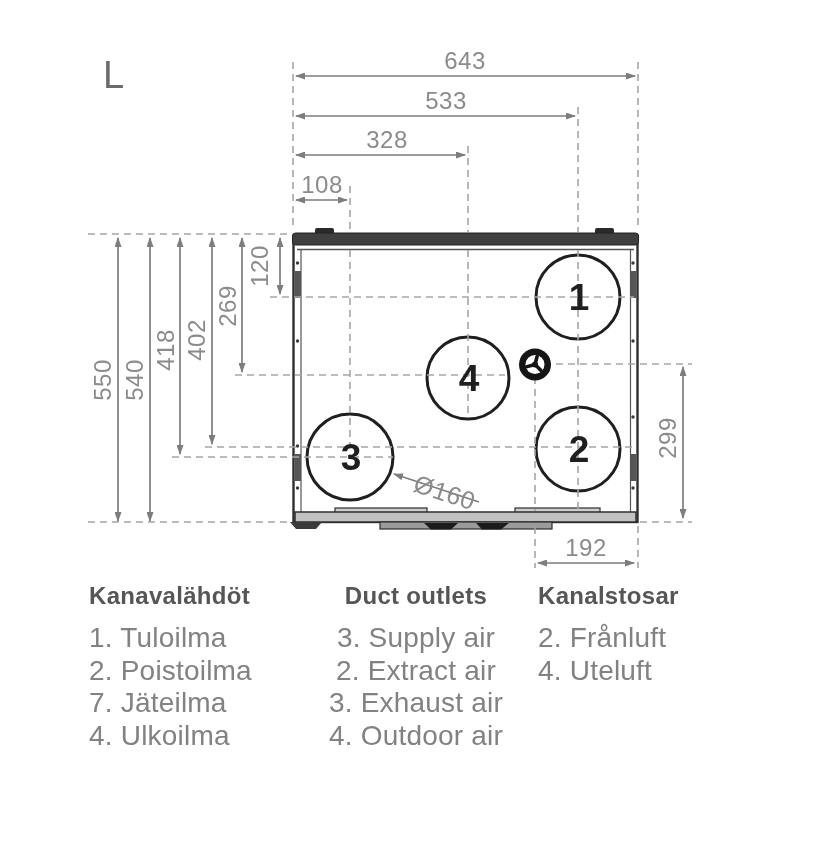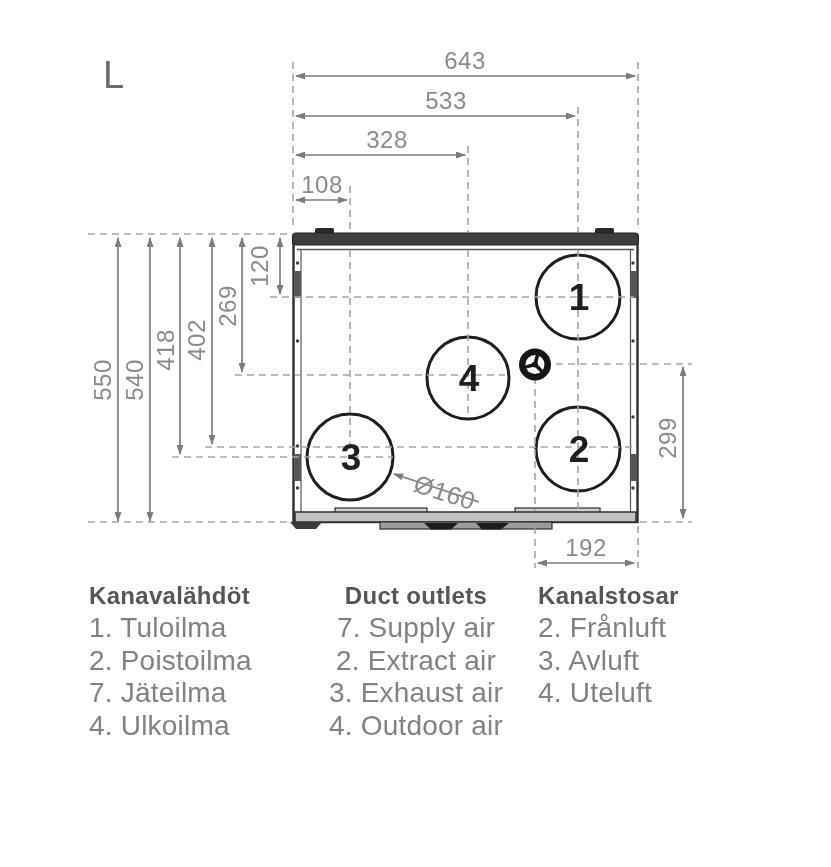--- a/index.html
+++ b/index.html
@@ -7,21 +7,21 @@
   .stage{position:absolute;left:0;top:0;width:831px;height:867px;background:#fff;overflow:hidden;}
   svg text{font-family:"Liberation Sans",sans-serif;}
   .dim-label{font-size:24px;fill:#8b8b8b;letter-spacing:0.5px;}
   .circle-num{font-size:37px;font-weight:700;fill:#1f1f1f;}
   .variant{font-size:38px;fill:#6b6b6b;}
   .legend{position:absolute;top:582px;left:0;width:831px;}
   .legend-col{position:absolute;top:0;}
   .legend-col.c0{left:89px;}
   .legend-col.c1{left:329px;text-align:center;}
   .legend-col.c2{left:538px;}
-  .legend-heading{font-size:24px;font-weight:700;color:#565656;letter-spacing:0.3px;margin-bottom:2px;line-height:28px;}
+  .legend-heading{font-size:24px;font-weight:700;color:#565656;letter-spacing:0.3px;margin-bottom:12px;line-height:28px;}
   .legend-item{font-size:28px;color:#828282;line-height:32.5px;letter-spacing:0.2px;}
 </style>
 </head>
 <body>
 
 <div class="stage">
 
   <svg width="831" height="578" viewBox="0 0 831 578">
     <defs>
       <marker id="arr" viewBox="0 0 10 7" markerWidth="10" markerHeight="7" refX="9" refY="3.5" orient="auto-start-reverse" markerUnits="userSpaceOnUse">
@@ -156,26 +156,25 @@
   <div class="legend">
     <div class="legend-col c0">
       <div class="legend-heading">Kanavalähdöt</div>
       <div class="legend-item">1. Tuloilma</div>
       <div class="legend-item">2. Poistoilma</div>
       <div class="legend-item">7. Jäteilma</div>
       <div class="legend-item">4. Ulkoilma</div>
     </div>
     <div class="legend-col c1">
       <div class="legend-heading">Duct outlets</div>
-      <div class="legend-item">7. Supply air</div>
+      <div class="legend-item">3. Supply air</div>
       <div class="legend-item">2. Extract air</div>
       <div class="legend-item">3. Exhaust air</div>
       <div class="legend-item">4. Outdoor air</div>
     </div>
     <div class="legend-col c2">
       <div class="legend-heading">Kanalstosar</div>
       <div class="legend-item">2. Frånluft</div>
-      <div class="legend-item">3. Avluft</div>
       <div class="legend-item">4. Uteluft</div>
     </div>
   </div>
 
 </div>
 
 </body></html>

